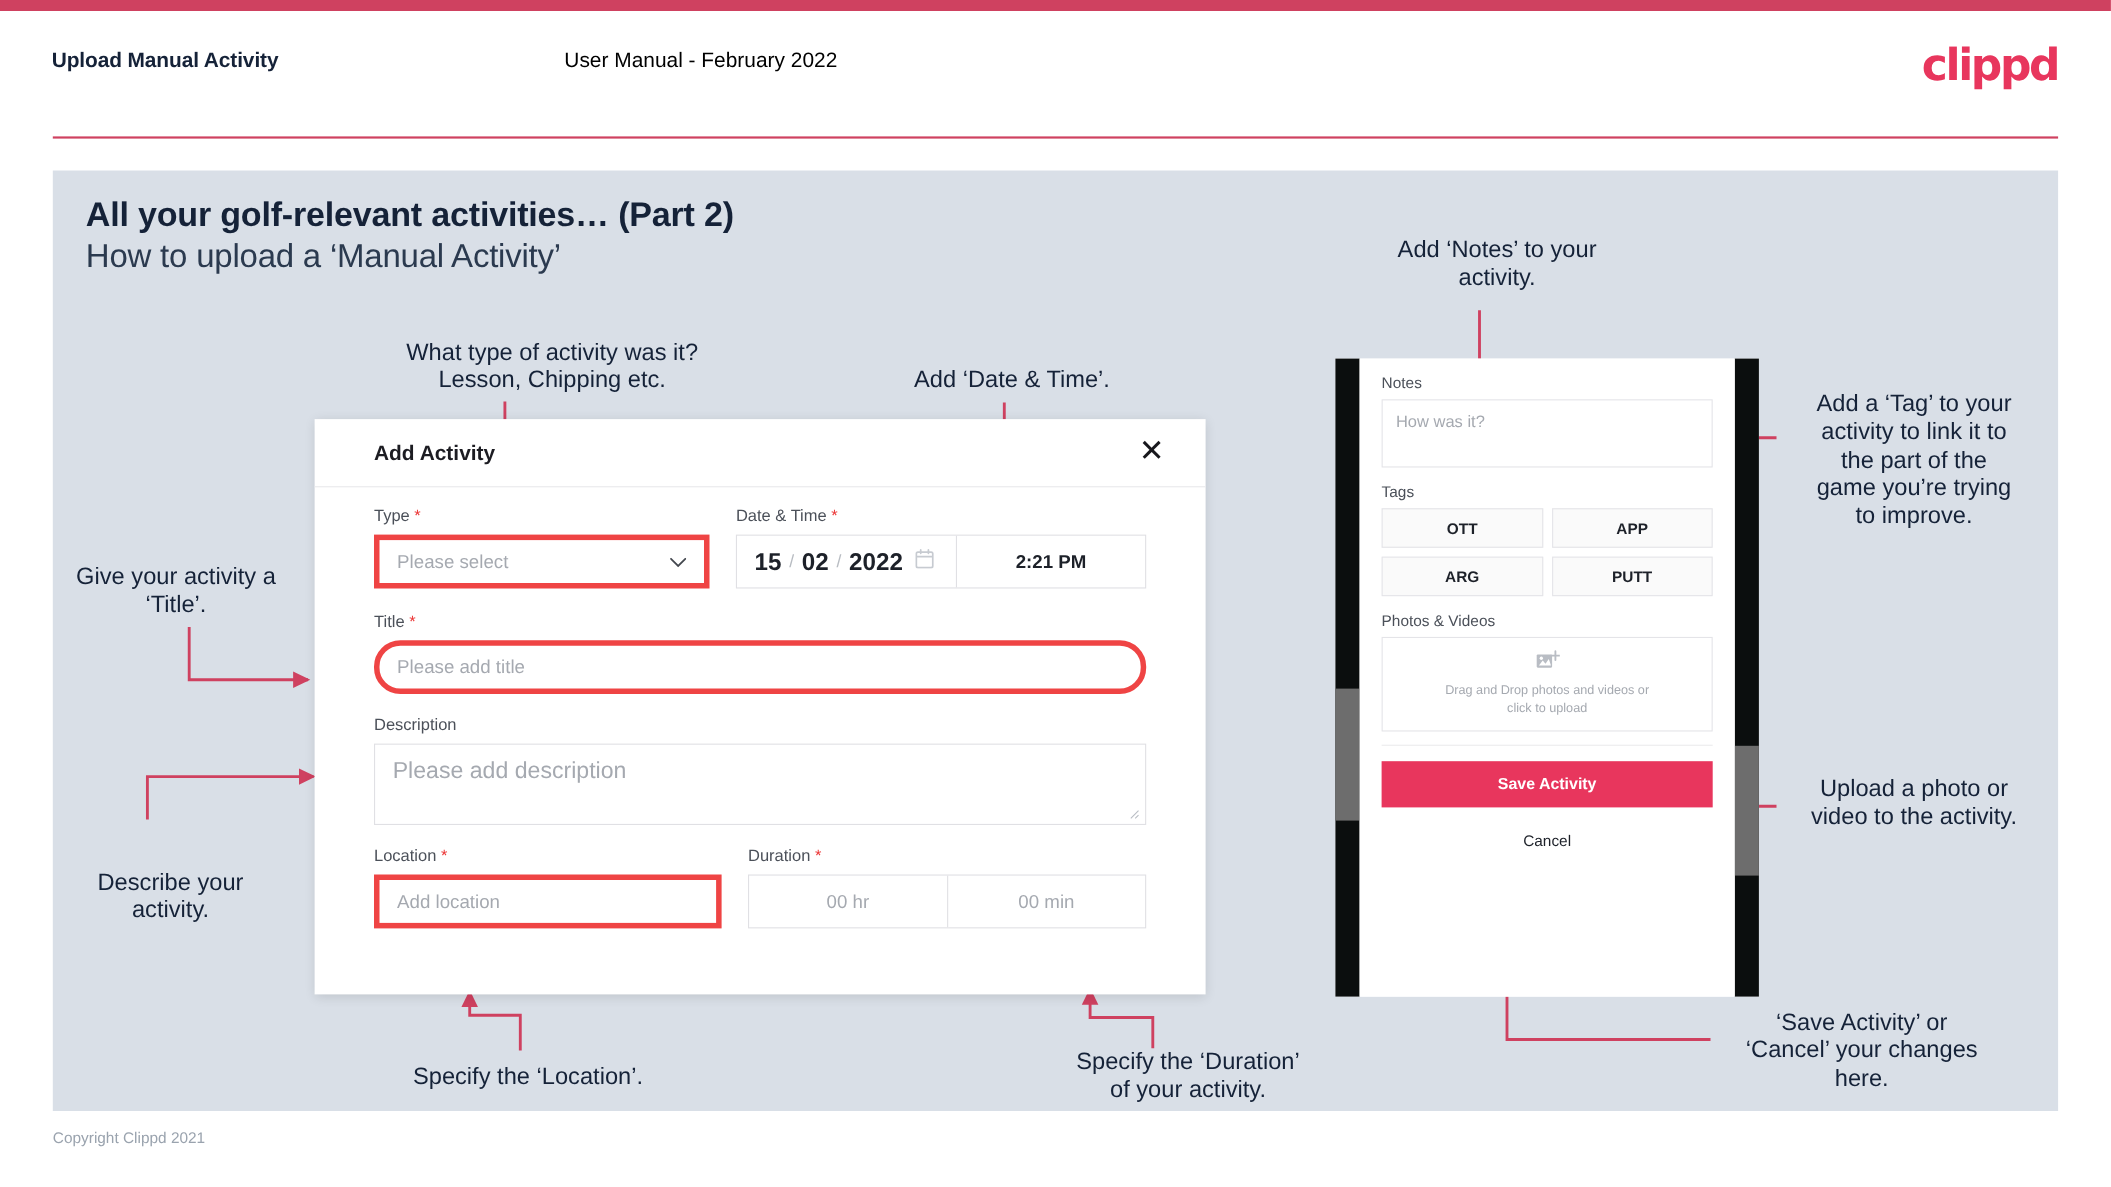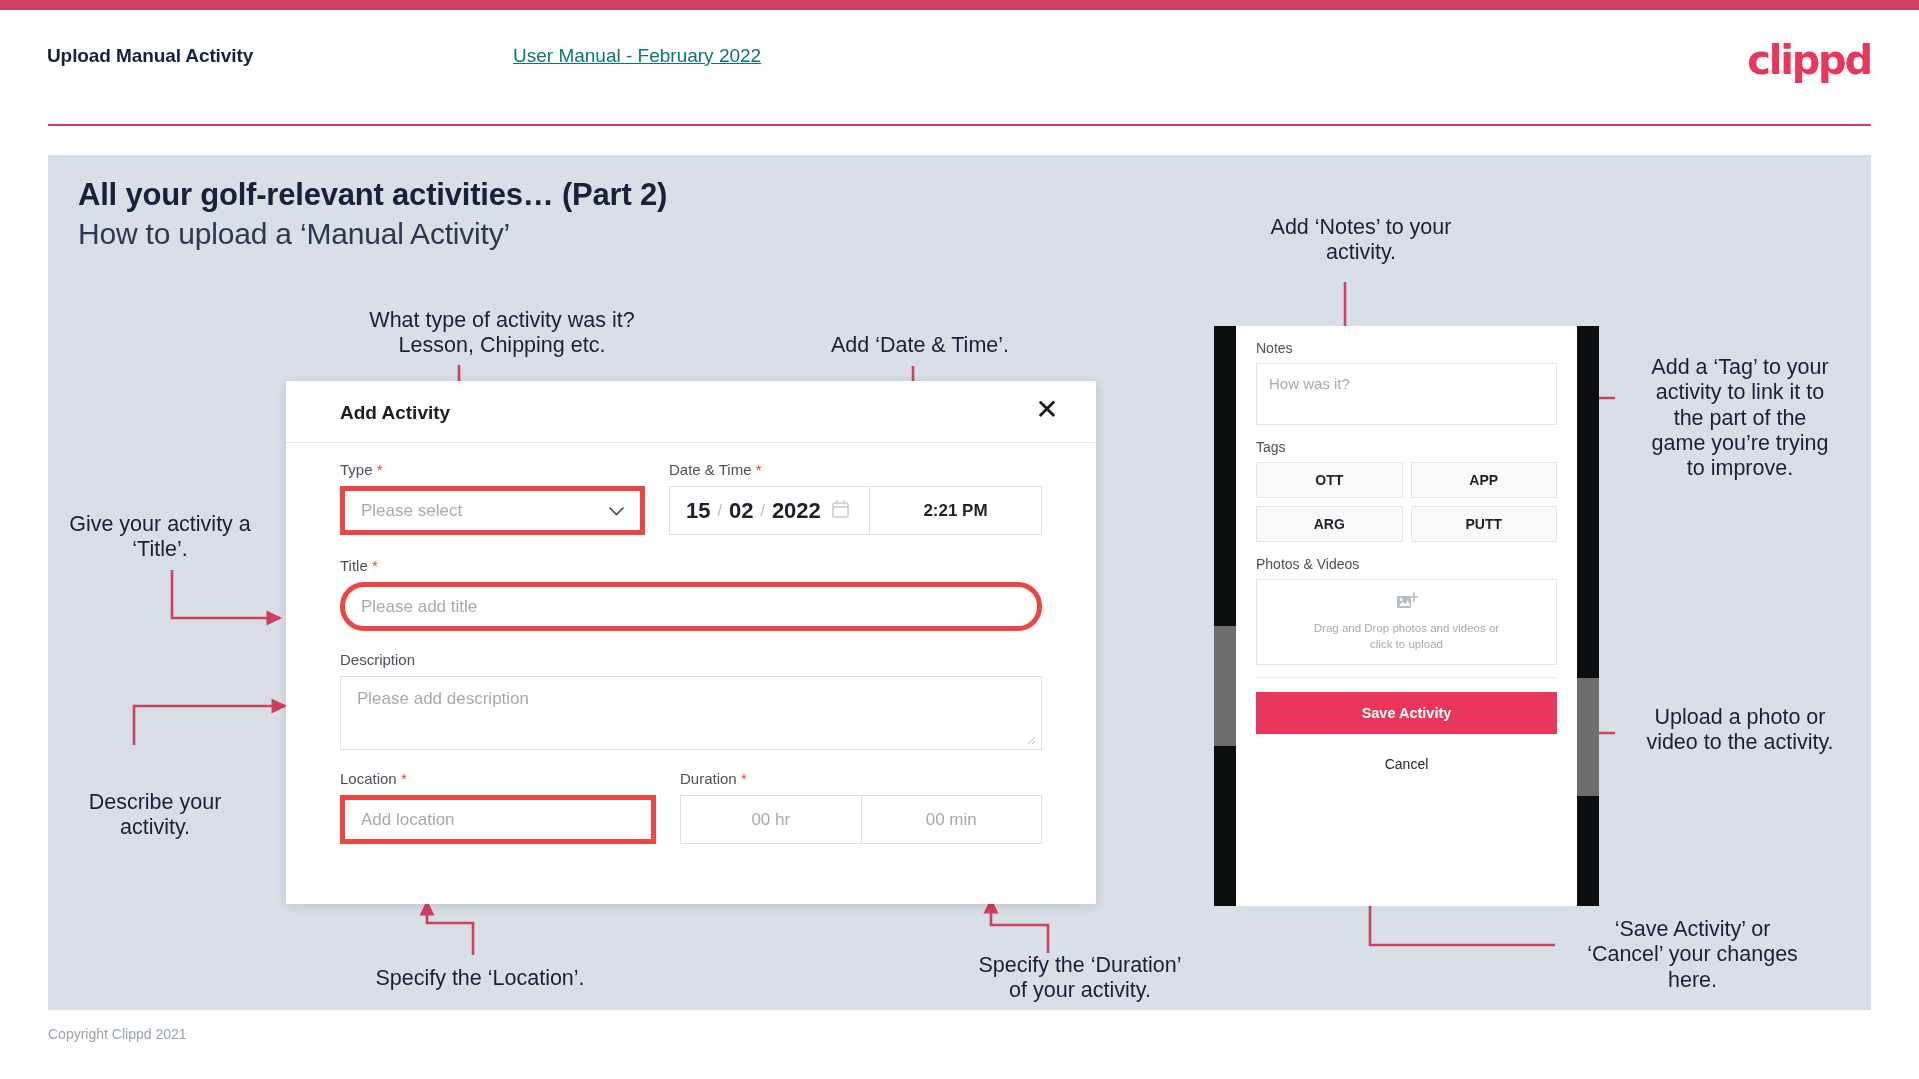--- a/index.html
+++ b/index.html
@@ -17,21 +17,21 @@
     background:#cf4160;
   }
 
   
   .header-title {
     position:absolute; left:47px; top:45px;
     font-size:19px; font-weight:700; color:#152238; letter-spacing:-0.1px;
   }
   .header-sub {
     position:absolute; left:513px; top:45px;
-    font-size:19px; font-weight:400; color:#0f766e;text-decoration:underline;
+    font-size:19px; font-weight:400; color:#000000;
   }
   .logo {
     position:absolute; right:48px; top:40px;
     font-size:40px; font-weight:800; color:#e8365d;
     letter-spacing:-2.2px; line-height:1; font-family:"DejaVu Sans", sans-serif;
   }
   .header-rule {
     position:absolute; left:48px; top:124px; width:1823px; height:2px;
     background:#cf4160;
   }
@@ -115,21 +115,21 @@
     flex:1; display:flex; align-items:center; justify-content:center;
     font-size:17px; font-weight:700; color:#1d2129; cursor:pointer;
   }
 
   .full { width:100%;border-radius:24px; }
   .mt22 { margin-top:22px; }
   .mt20 { margin-top:20px; }
 
   .desc-box {
     height:74px; border:1px solid #e0e0e4; background:#fff;
-    padding:12px 16px; font-size:17px; color:#a5a9b0; position:relative; resize:none;
+    padding:12px 16px; font-size:21px; color:#a5a9b0; position:relative; resize:none;
     font-family:"Liberation Sans", sans-serif; width:100%;
   }
   .resize-grip {
     position:absolute; right:4px; bottom:3px; width:10px; height:10px;
     color:#b9bdc4; font-size:11px; line-height:10px;
   }
 
   .dur-wrap { display:flex; height:49px; border:1px solid #e0e0e4; width:362px; }
   .dur-half {
     flex:1; display:flex; align-items:center; justify-content:center;

